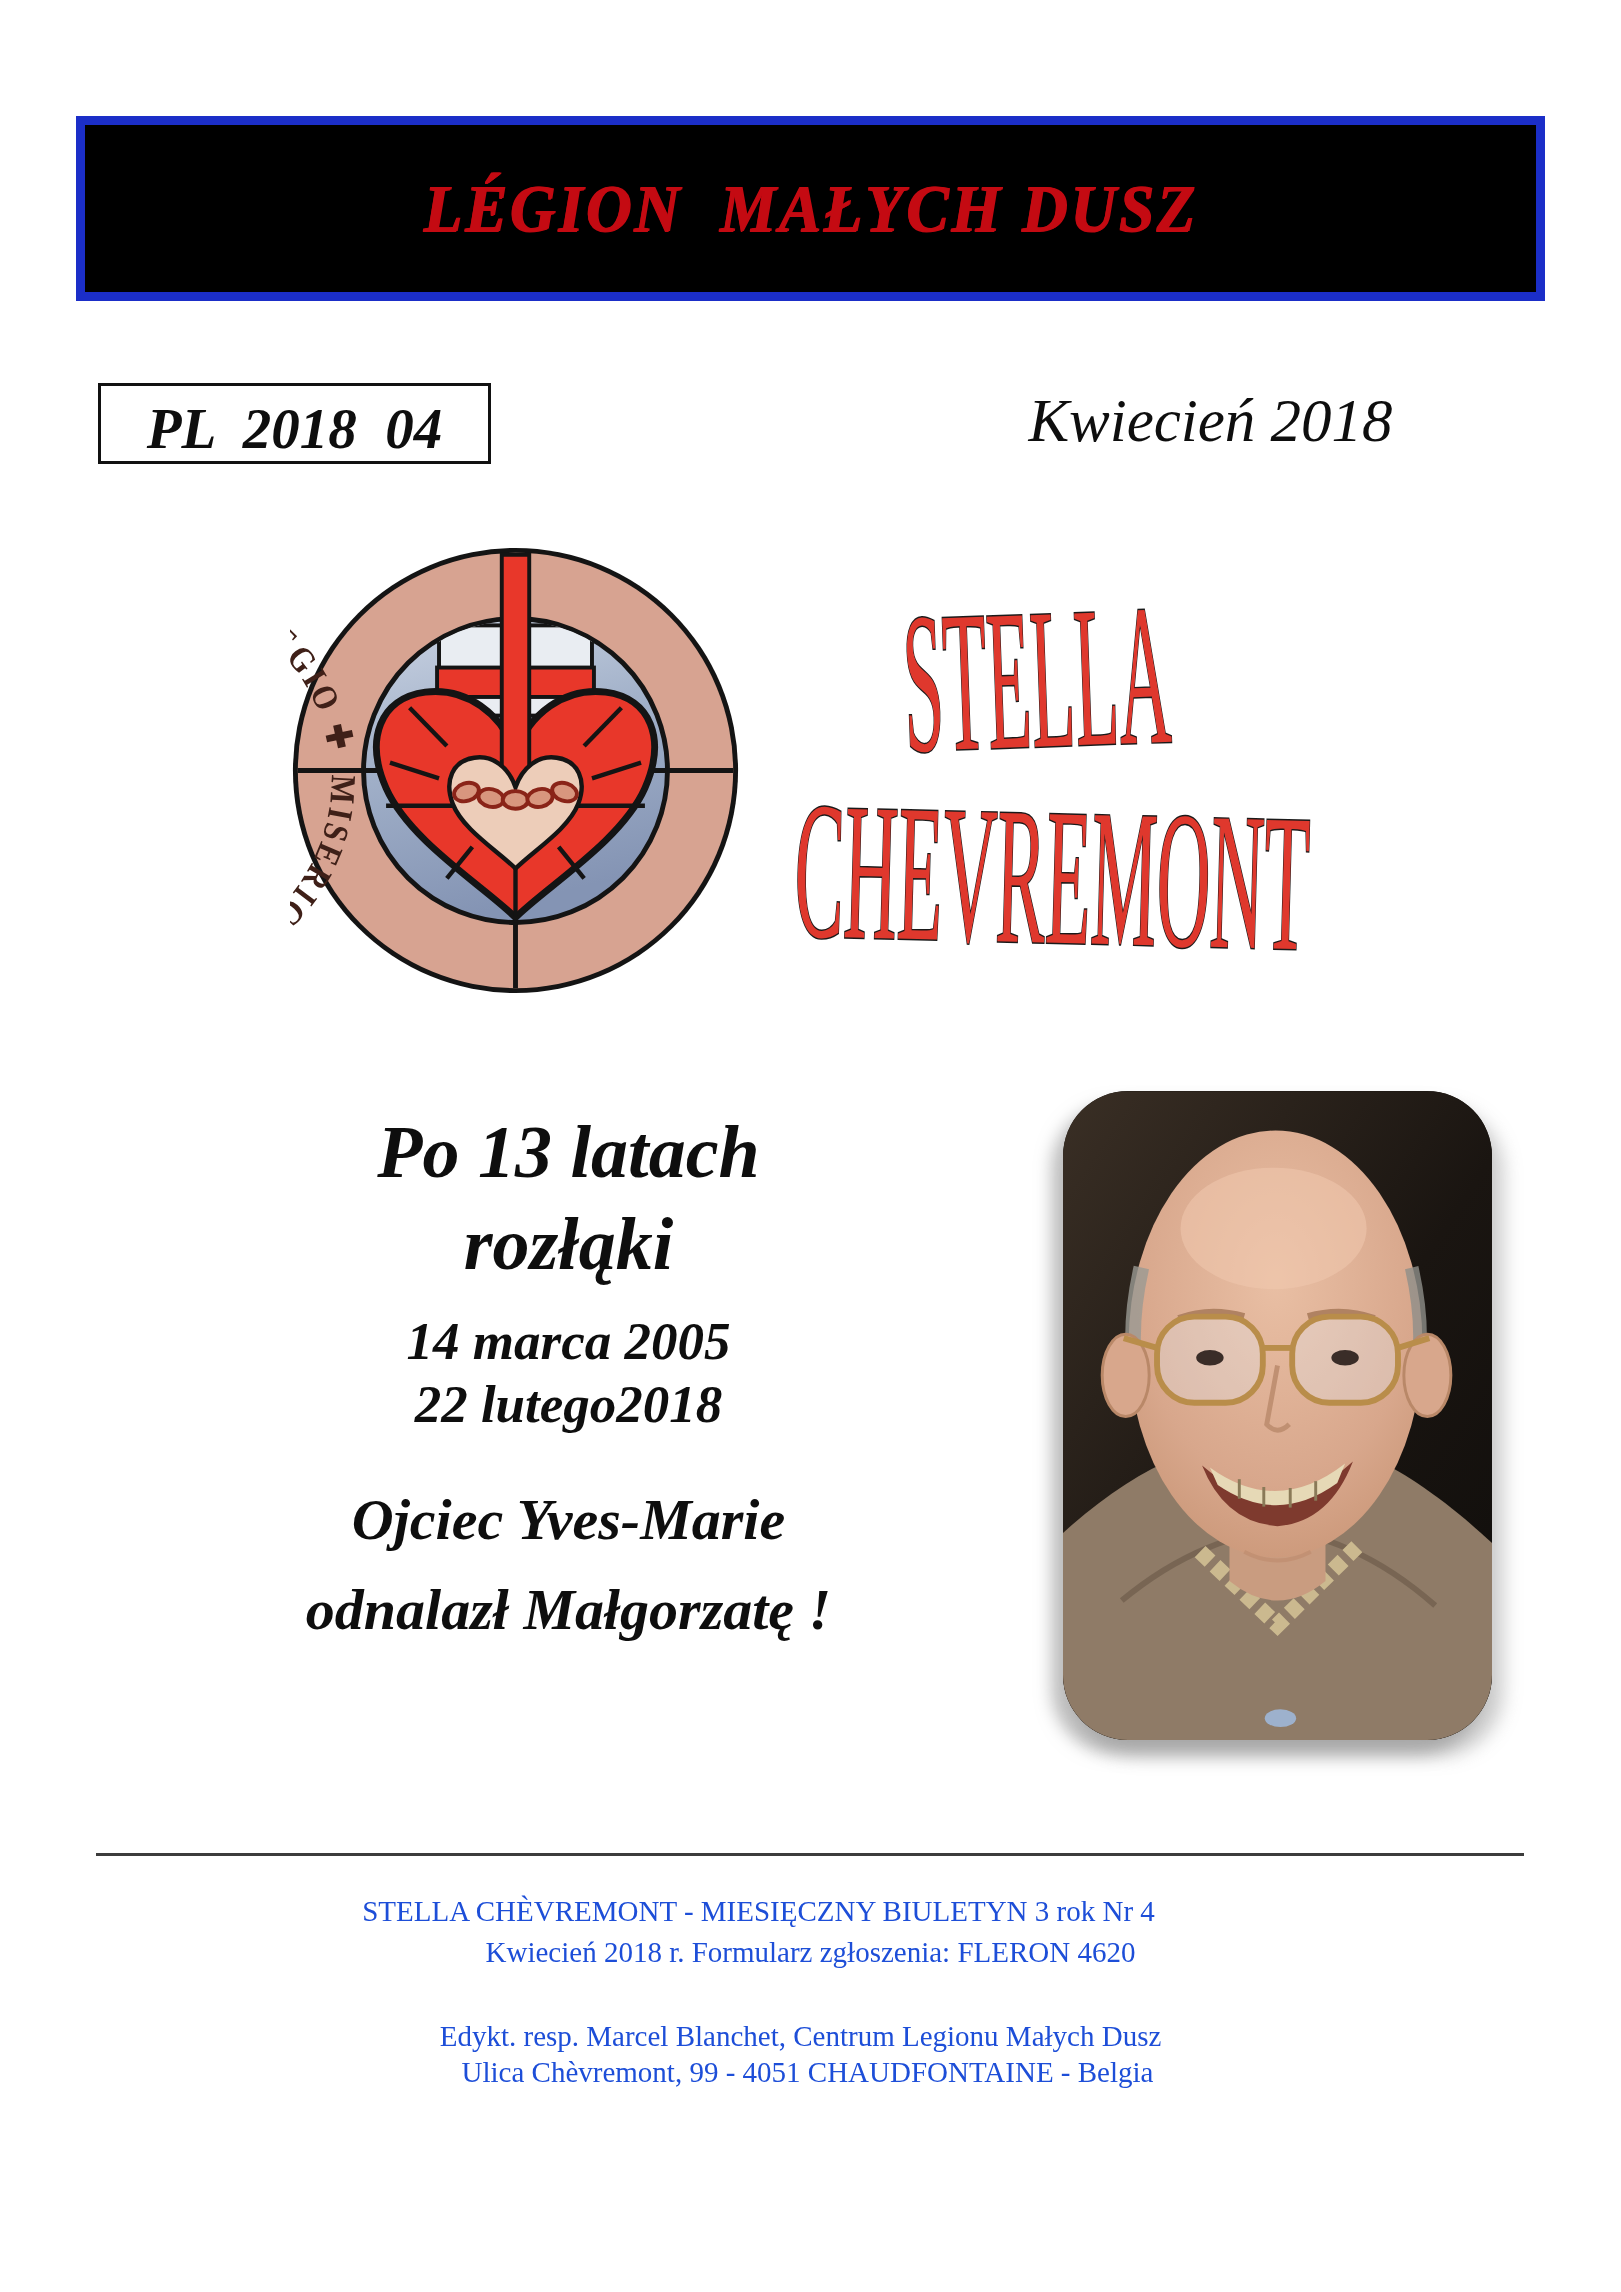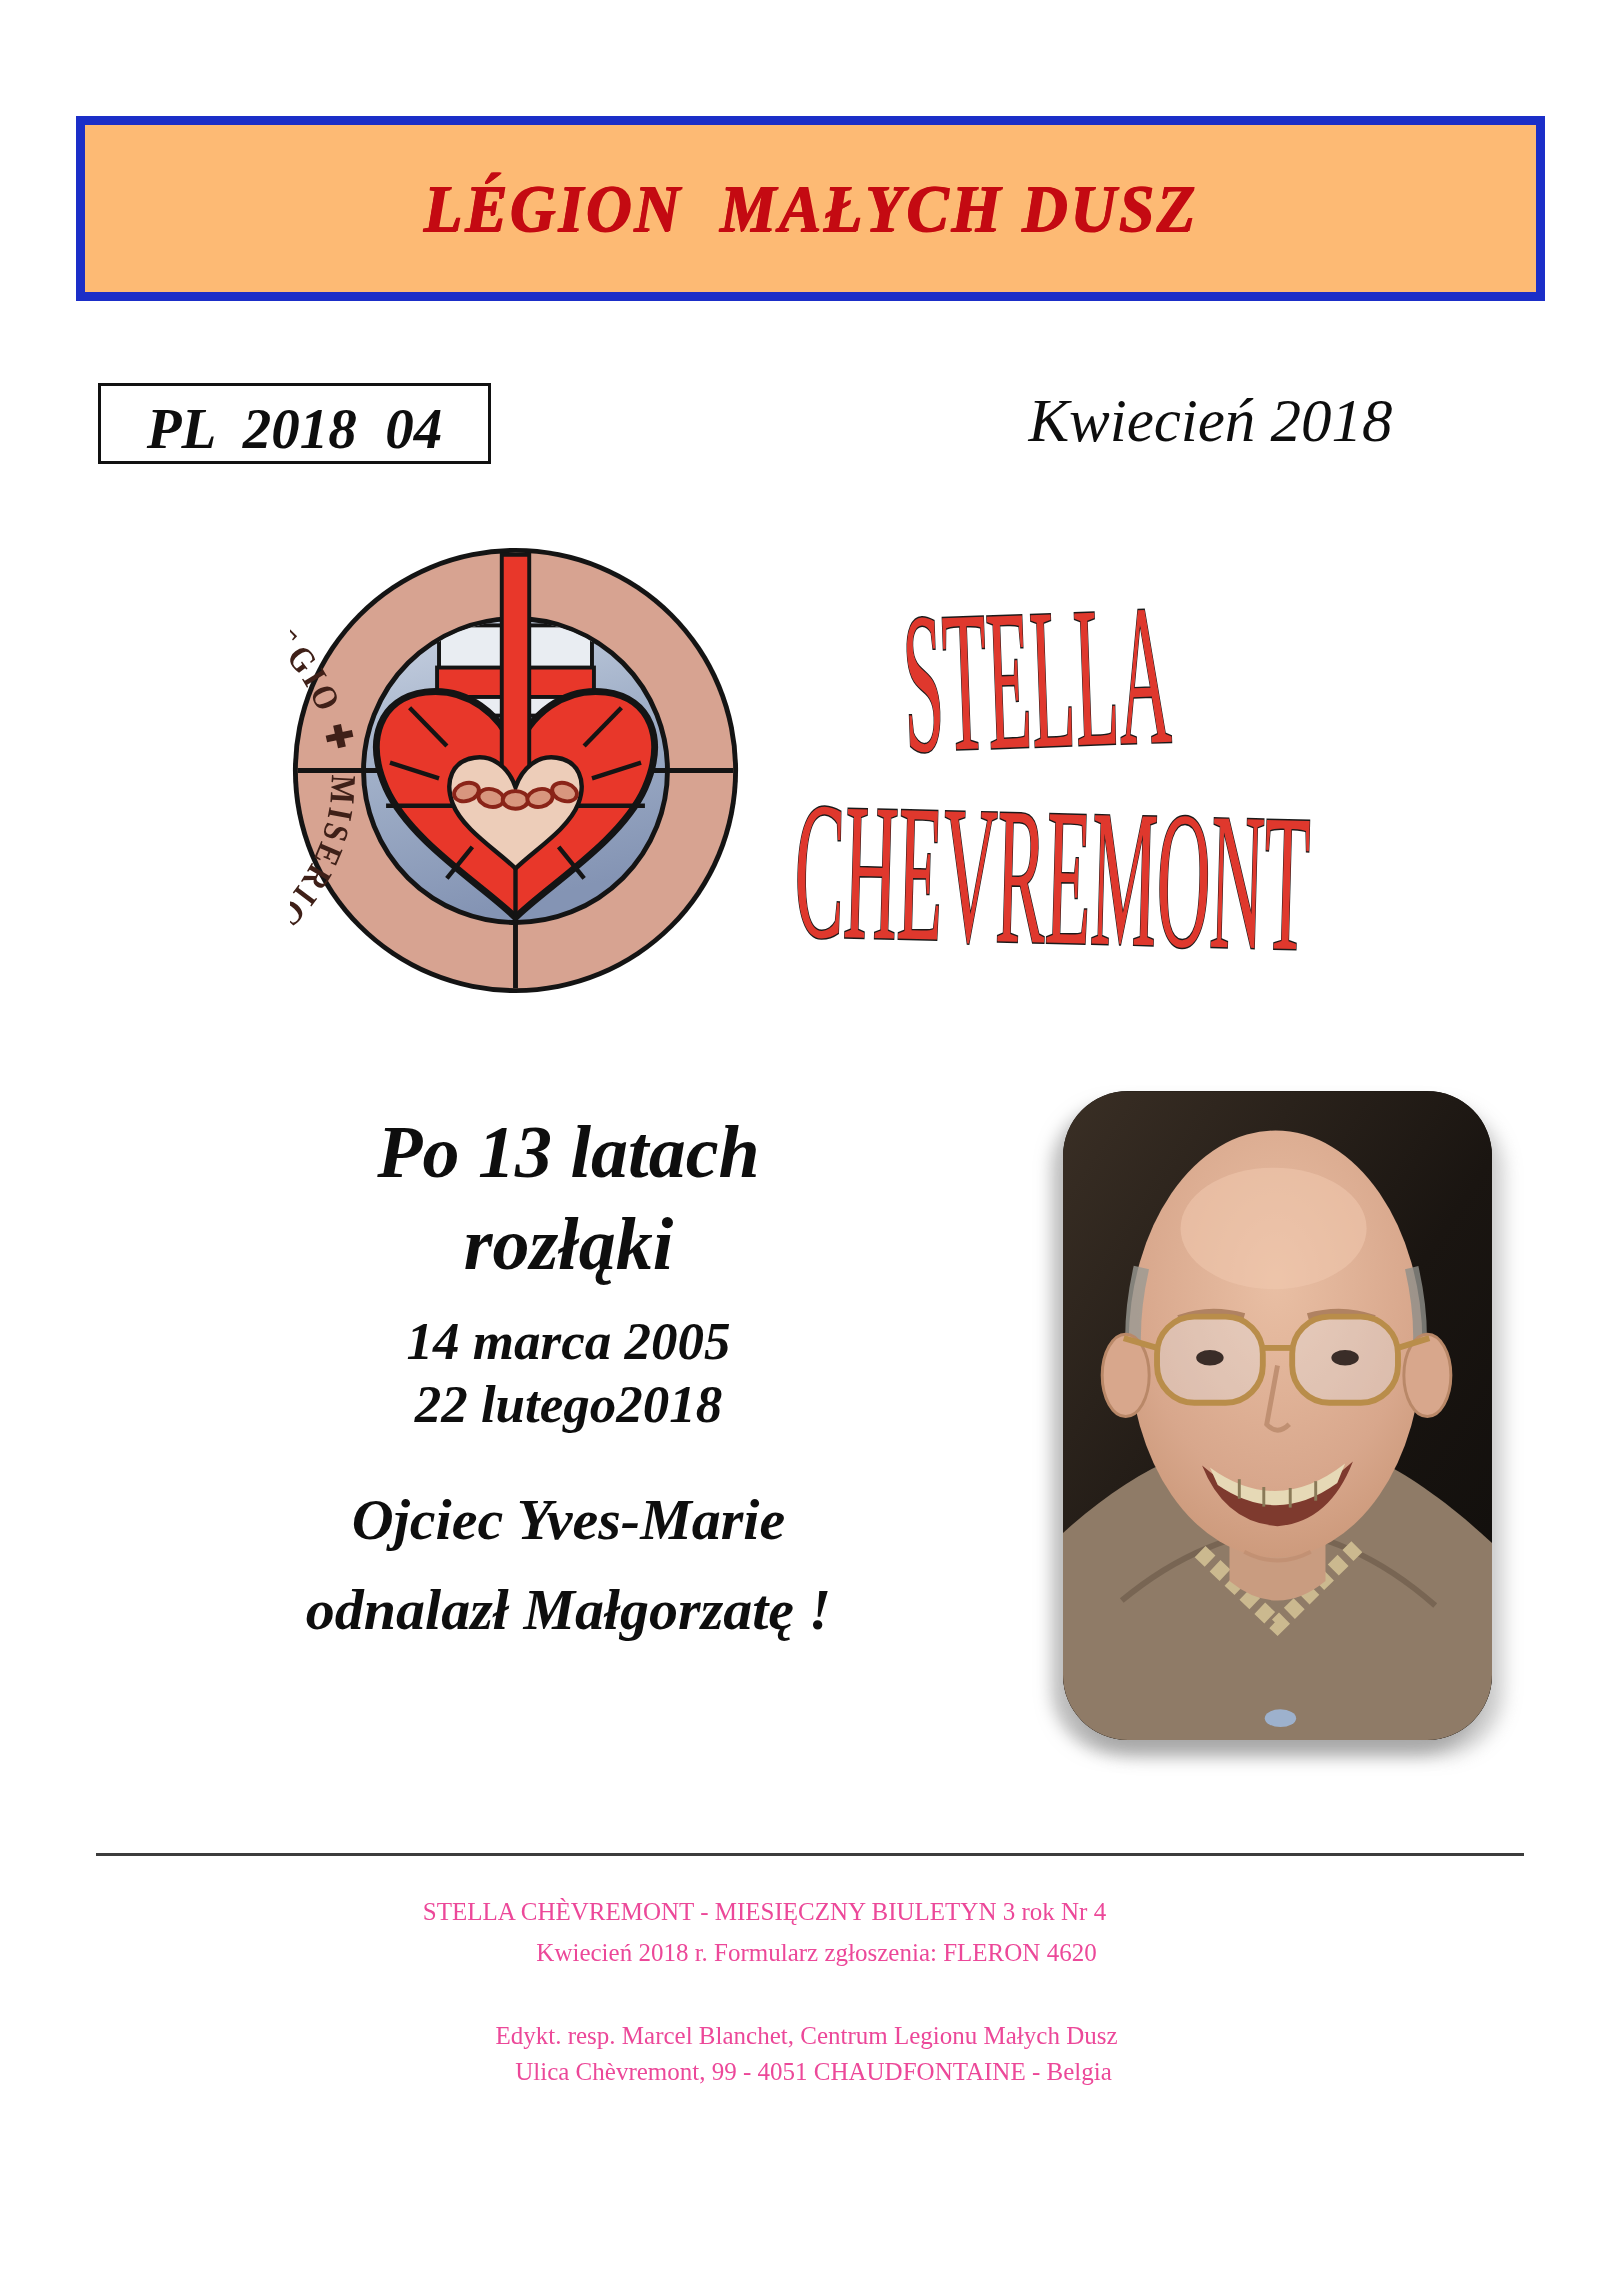--- a/index.html
+++ b/index.html
@@ -4,21 +4,21 @@
 <style>
   html,body{margin:0;padding:0;background:#9a9a9a;}
   #page{
     position:relative;width:1621px;height:2293px;background:#ffffff;
     margin:0 auto;overflow:hidden;
     font-family:"Liberation Serif","DejaVu Serif",serif;color:#0e0e0e;
   }
   
   .banner{
     position:absolute;left:76px;top:116px;width:1451px;height:167px;
-    background:#fdba74;border:9.8px solid #1B2EC8;
+    background:#000000;border:9.8px solid #1B2EC8;
     display:flex;align-items:center;justify-content:center;
   }
   .banner-title{
     font-weight:700;font-style:italic;font-size:63px;letter-spacing:2.9px;
     color:#C40A12;white-space:pre;
     text-shadow:1.5px 0 0 #C40A12, 0 1px 0 #C40A12;
     transform:scaleY(1.08);
   }
   
   .issue-box{
@@ -43,22 +43,22 @@
   
   .photo{
     position:absolute;left:1063px;top:1091px;width:429px;height:649px;
     border-radius:65px;overflow:hidden;
     box-shadow:-11.8px 13.7px 15.7px rgba(130,130,130,.5), 11.8px 15.7px 17.6px rgba(140,140,140,.42);
     background:#17130f;
   }
   
   .rule{position:absolute;left:96px;top:1853px;width:1428px;height:2.9px;background:#3c3c3c;}
   .footer{
-    position:absolute;left:98px;top:1891px;width:1333px;text-align:center;
-    color:#ec4899;font-size:25px;
+    position:absolute;left:92px;top:1891px;width:1333px;text-align:center;
+    color:#1d4ed8;font-size:29px;
   }
   .fl{line-height:41px;}
   .footer .gap{height:45px;}
   .fl.s2{transform:translateX(52px);}
   .fl.s3{transform:translateX(42px);line-height:36px;}
   .fl.s4{transform:translateX(49px);line-height:36px;}
   .fl.s5{transform:translateX(45px);line-height:36px;}
 </style>
 </head>
 <body>

